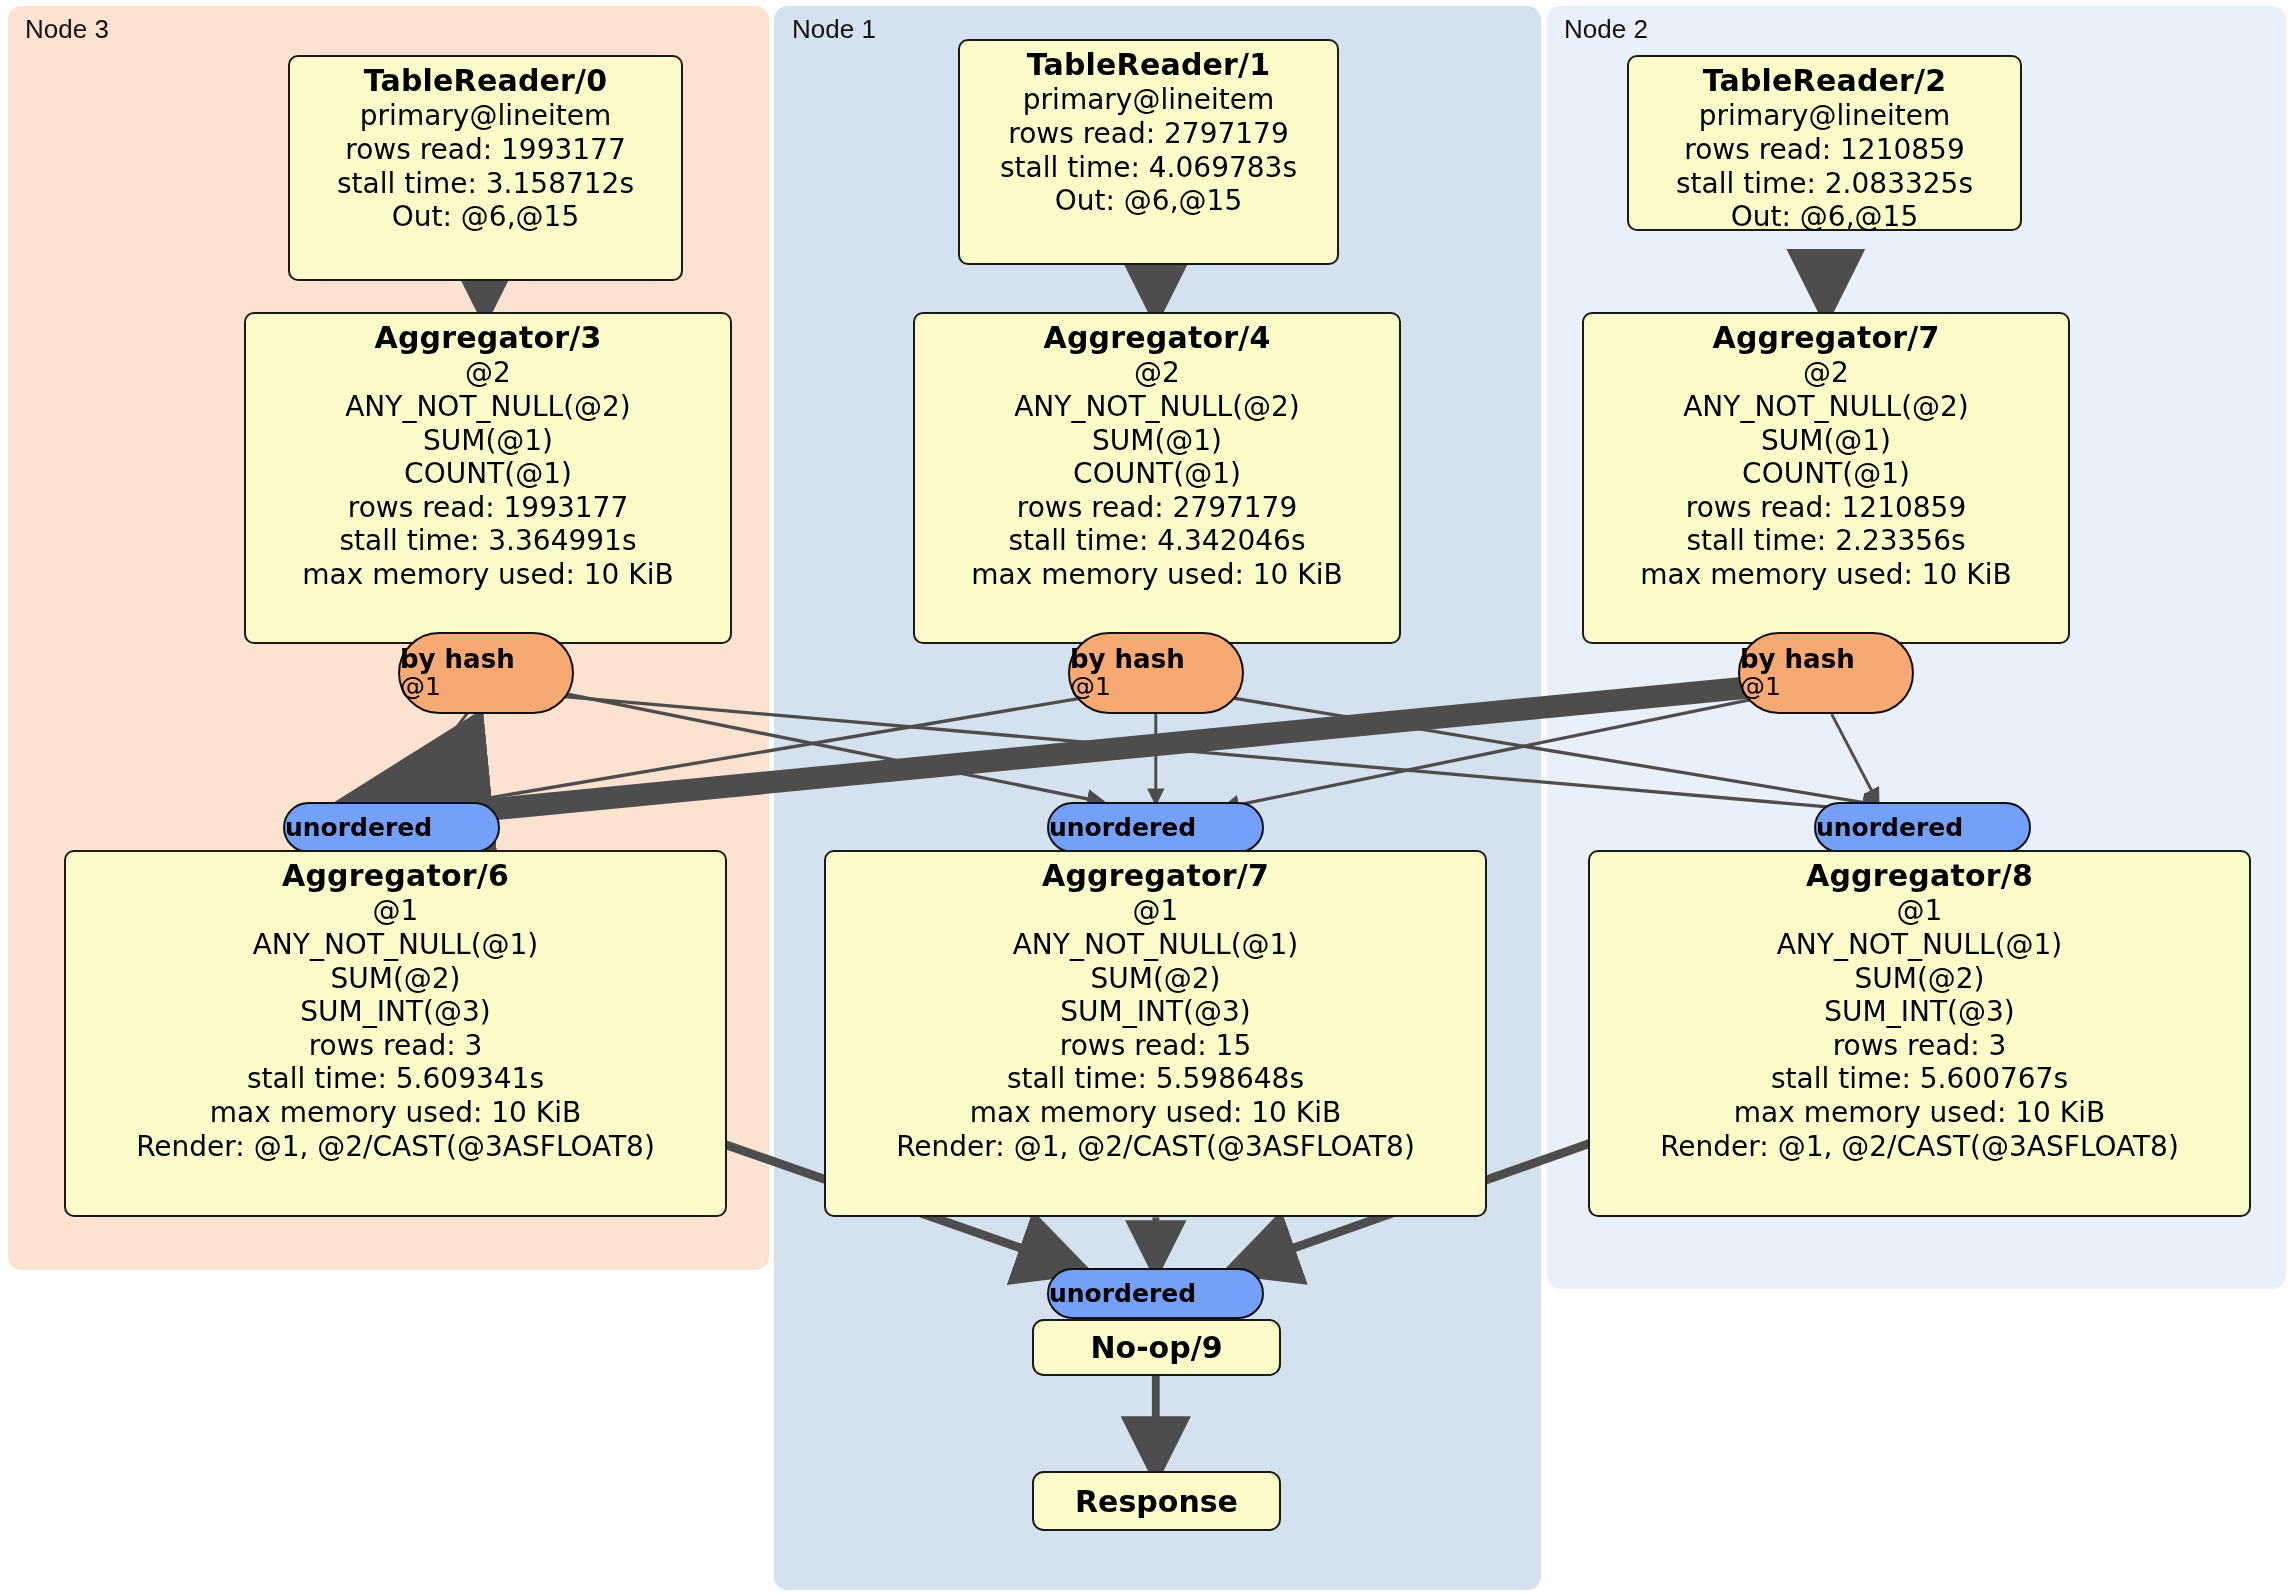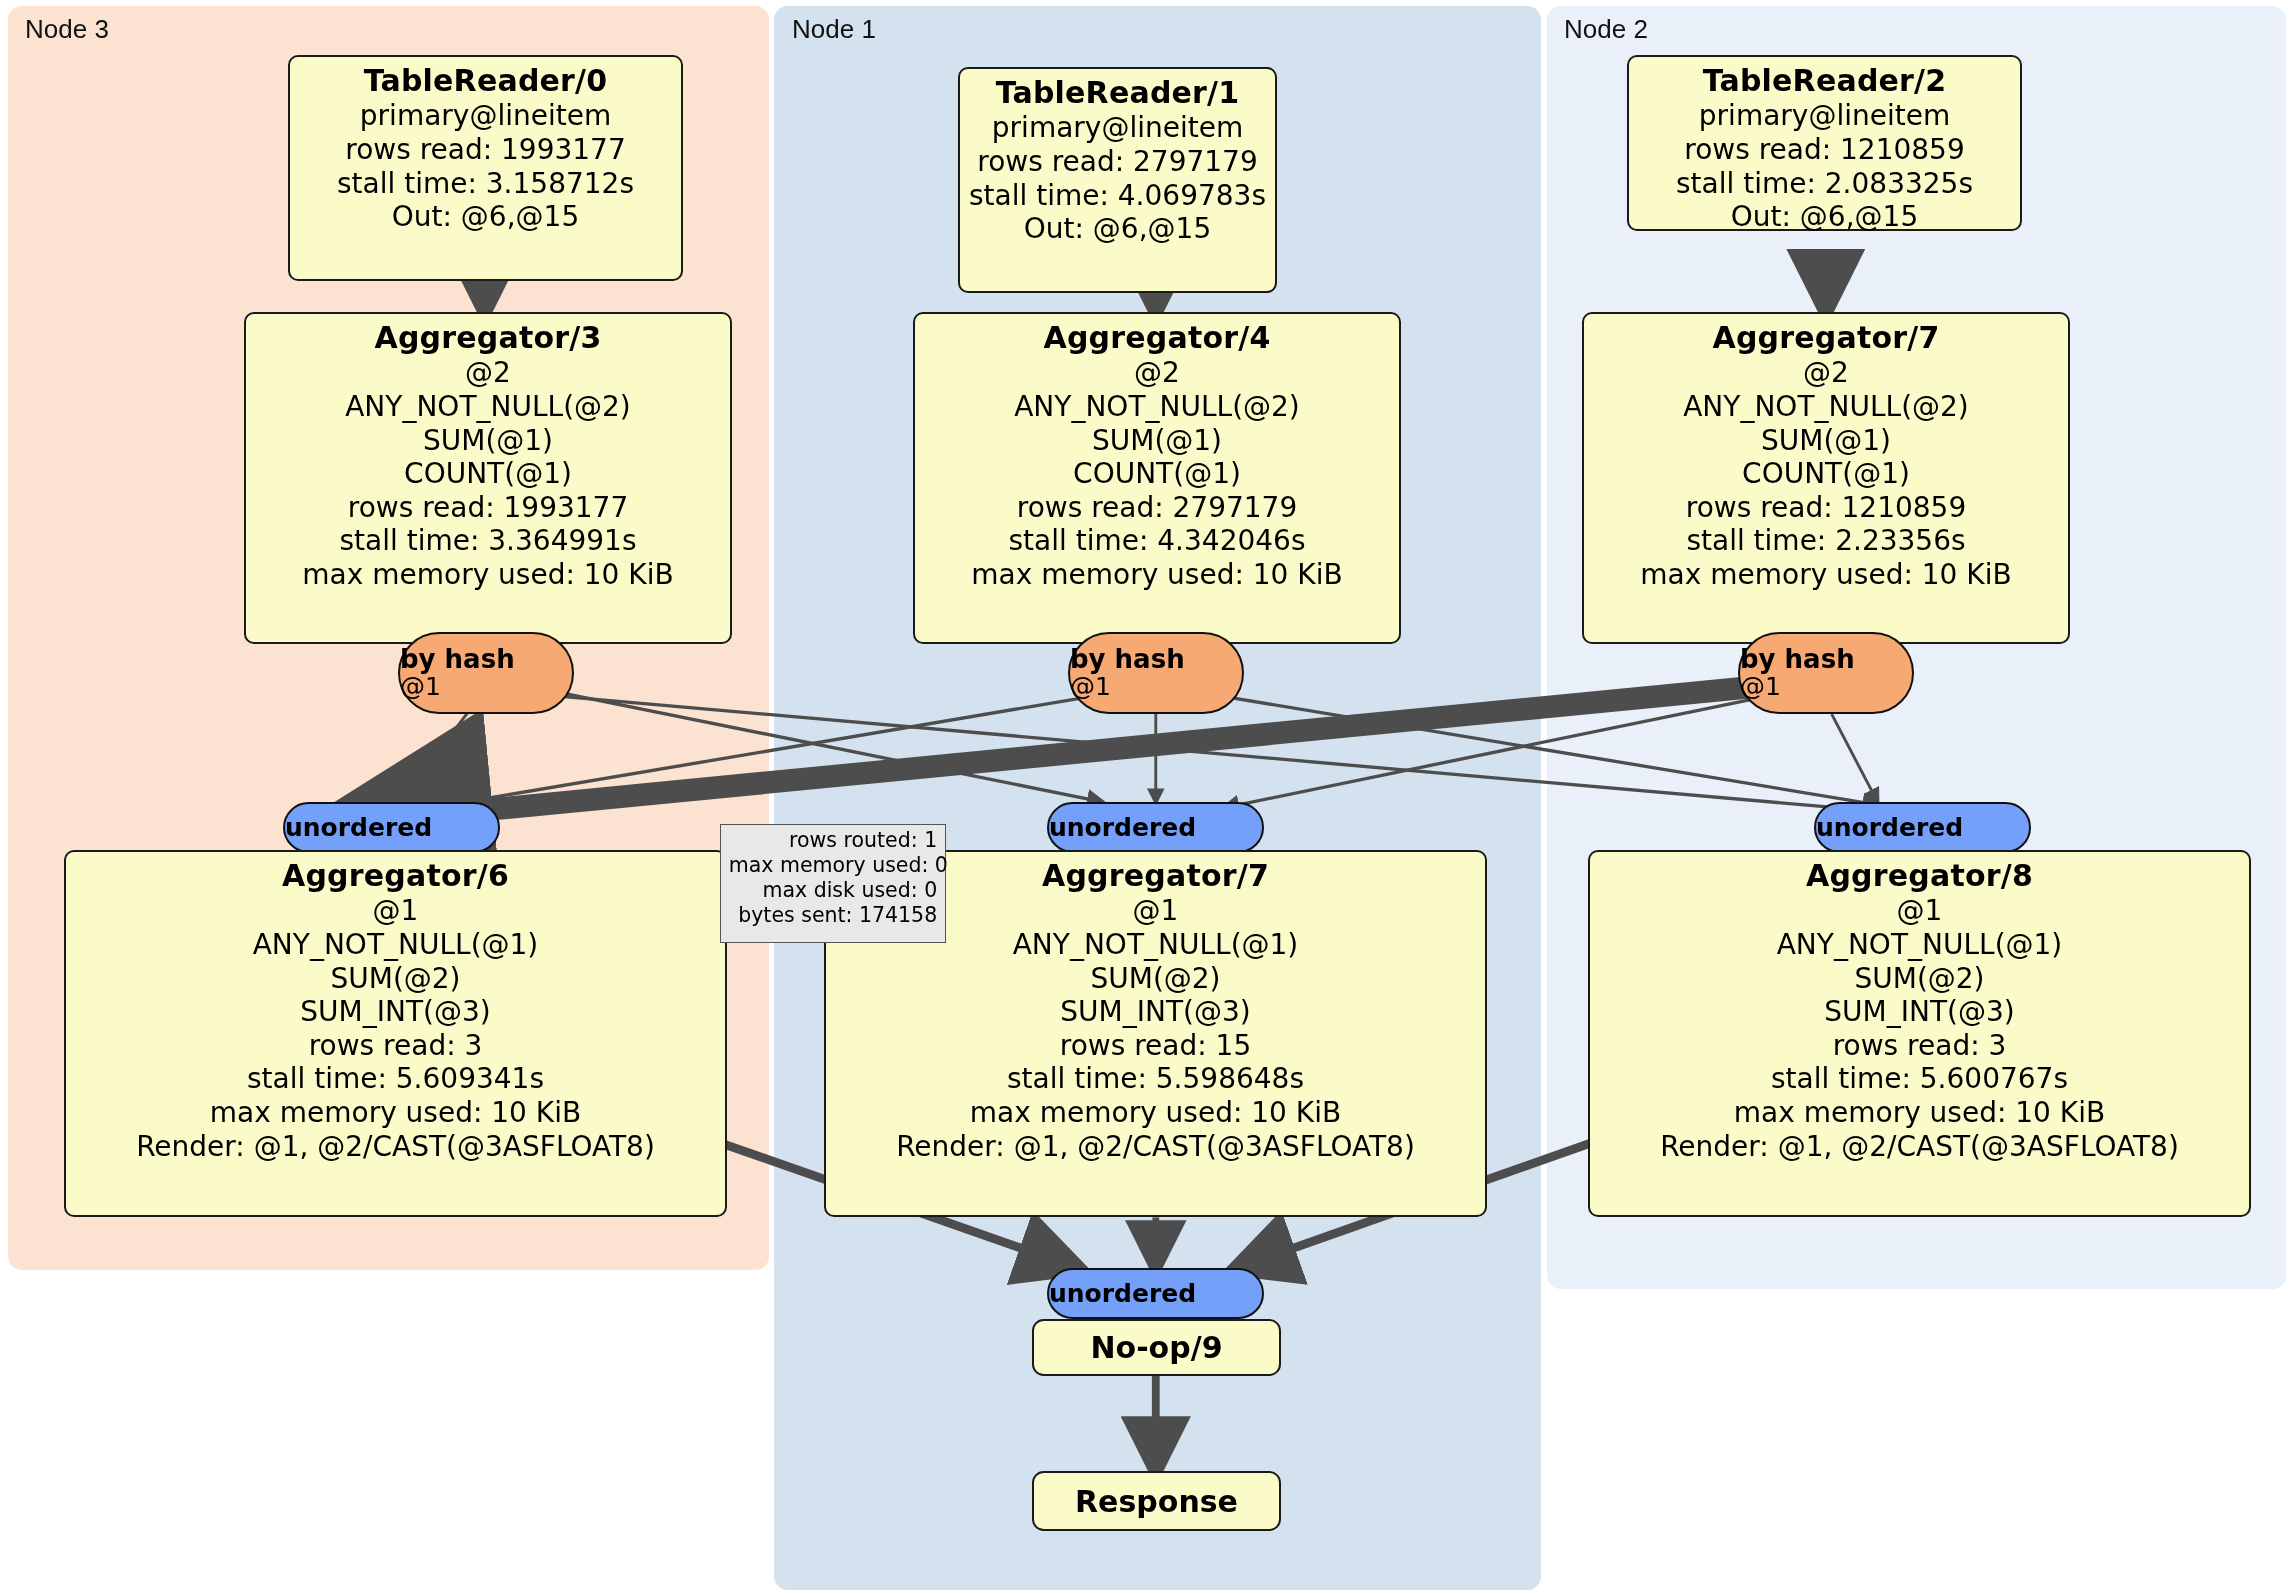--- a/index.html
+++ b/index.html
@@ -103,21 +103,21 @@
   </svg>
 
   <div class="node" style="left:288px;top:55px;width:395px;height:226px;">
     <div class="title">TableReader/0</div>
     <div class="line">primary@lineitem</div>
     <div class="line">rows read: 1993177</div>
     <div class="line">stall time: 3.158712s</div>
     <div class="line">Out: @6,@15</div>
   </div>
 
-  <div class="node" style="left:958px;top:67px;width:319px;height:226px;">
+  <div class="node" style="left:958px;top:39px;width:381px;height:226px;">
     <div class="title">TableReader/1</div>
     <div class="line">primary@lineitem</div>
     <div class="line">rows read: 2797179</div>
     <div class="line">stall time: 4.069783s</div>
     <div class="line">Out: @6,@15</div>
   </div>
 
   <div class="node" style="left:1627px;top:55px;width:395px;height:176px;">
     <div class="title">TableReader/2</div>
     <div class="line">primary@lineitem</div>
@@ -211,28 +211,20 @@
     <div class="line">@1</div>
     <div class="line">ANY_NOT_NULL(@1)</div>
     <div class="line">SUM(@2)</div>
     <div class="line">SUM_INT(@3)</div>
     <div class="line">rows read: 3</div>
     <div class="line">stall time: 5.600767s</div>
     <div class="line">max memory used: 10 KiB</div>
     <div class="line">Render: @1, @2/CAST(@3ASFLOAT8)</div>
   </div>
 
-  <div class="statbox" style="left:720px;top:824px;width:226px;height:119px;">
-    <div>
-      <div class="line">rows routed: 1</div>
-      <div class="line">max memory used: 0</div>
-      <div class="line">max disk used: 0</div>
-      <div class="line">bytes sent: 174158</div>
-    </div>
-  </div>
 
   <div class="pillnode unordered" style="left:1047px;top:1268px;width:217px;height:51px;">
     <div class="t1">unordered</div>
   </div>
 
   <div class="smallbox" style="left:1032px;top:1319px;width:249px;height:57px;">No-op/9</div>
 
   <div class="smallbox" style="left:1032px;top:1471px;width:249px;height:60px;">Response</div>
 
 </div>

